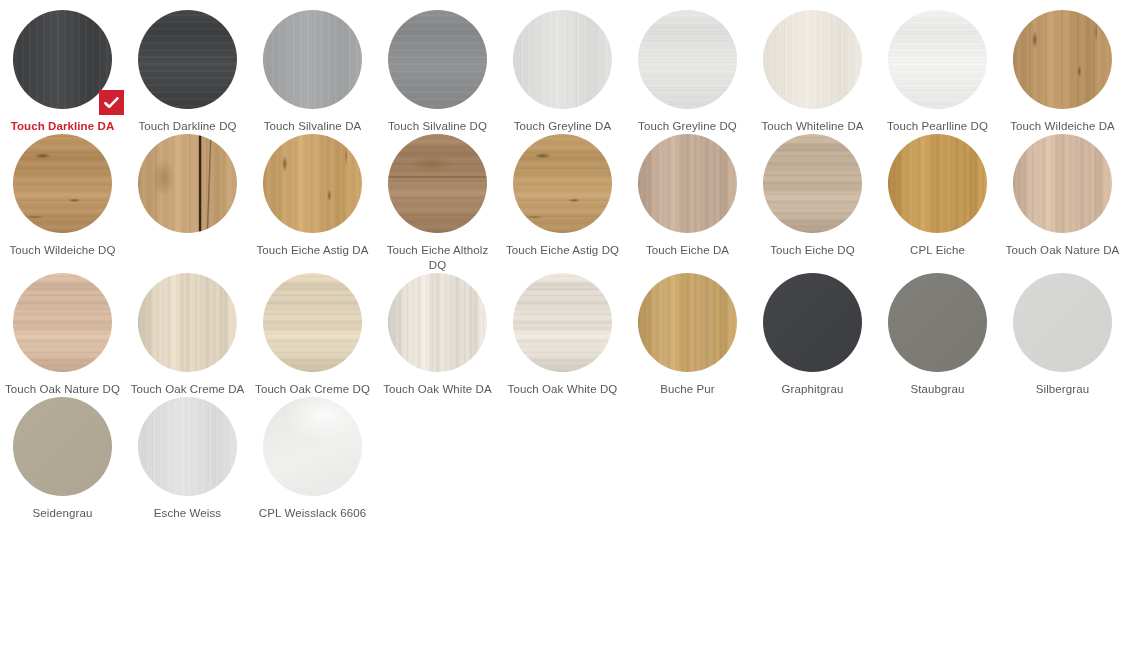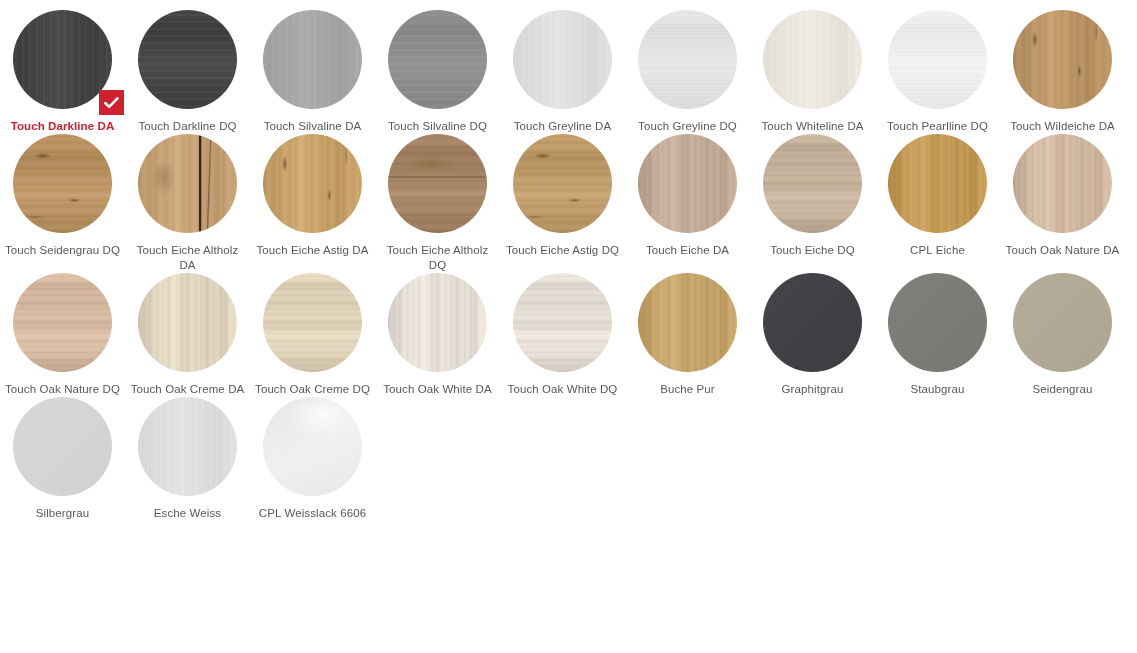--- a/index.html
+++ b/index.html
@@ -252,27 +252,26 @@
     <div class="swatch-cell">
       <div class="swatch-disc-wrap">
         <div class="swatch-disc grain-vk" style="background-color: rgb(196, 154, 101);"></div>
       </div>
       <div class="swatch-label">Touch Wildeiche DA</div>
     </div>
     <div class="swatch-cell">
       <div class="swatch-disc-wrap">
         <div class="swatch-disc grain-hk" style="background-color: rgb(192, 149, 96);"></div>
       </div>
-      <div class="swatch-label">Touch Seidengrau DQ</div>
+      <div class="swatch-label">Touch Wildeiche DQ</div>
     </div>
     <div class="swatch-cell">
       <div class="swatch-disc-wrap">
         <div class="swatch-disc grain-crack" style="background-color: rgb(205, 165, 116);"></div>
       </div>
-      <div class="swatch-label">Touch Eiche Altholz DA</div>
     </div>
     <div class="swatch-cell">
       <div class="swatch-disc-wrap">
         <div class="swatch-disc grain-vk" style="background-color: rgb(210, 167, 104);"></div>
       </div>
       <div class="swatch-label">Touch Eiche Astig DA</div>
     </div>
     <div class="swatch-cell">
       <div class="swatch-disc-wrap">
         <div class="swatch-disc grain-crackh" style="background-color: rgb(169, 133, 98);"></div>
@@ -352,32 +351,32 @@
       <div class="swatch-label">Graphitgrau</div>
     </div>
     <div class="swatch-cell">
       <div class="swatch-disc-wrap">
         <div class="swatch-disc grain-solid" style="background-color: rgb(123, 122, 117);"></div>
       </div>
       <div class="swatch-label">Staubgrau</div>
     </div>
     <div class="swatch-cell">
       <div class="swatch-disc-wrap">
+        <div class="swatch-disc grain-solid" style="background-color: rgb(214, 214, 212);"></div>
+      </div>
+      <div class="swatch-label">Silbergrau</div>
+    </div>
+    <div class="swatch-cell">
+      <div class="swatch-disc-wrap">
         <div class="swatch-disc grain-solid" style="background-color: rgb(178, 168, 149);"></div>
       </div>
       <div class="swatch-label">Seidengrau</div>
     </div>
     <div class="swatch-cell">
       <div class="swatch-disc-wrap">
-        <div class="swatch-disc grain-solid" style="background-color: rgb(214, 214, 212);"></div>
-      </div>
-      <div class="swatch-label">Silbergrau</div>
-    </div>
-    <div class="swatch-cell">
-      <div class="swatch-disc-wrap">
         <div class="swatch-disc grain-fine-v" style="background-color: rgb(227, 228, 227);"></div>
       </div>
       <div class="swatch-label">Esche Weiss</div>
     </div>
     <div class="swatch-cell">
       <div class="swatch-disc-wrap">
         <div class="swatch-disc grain-sheen" style="background-color: rgb(238, 239, 236);"></div>
       </div>
       <div class="swatch-label">CPL Weisslack 6606</div>
     </div>

